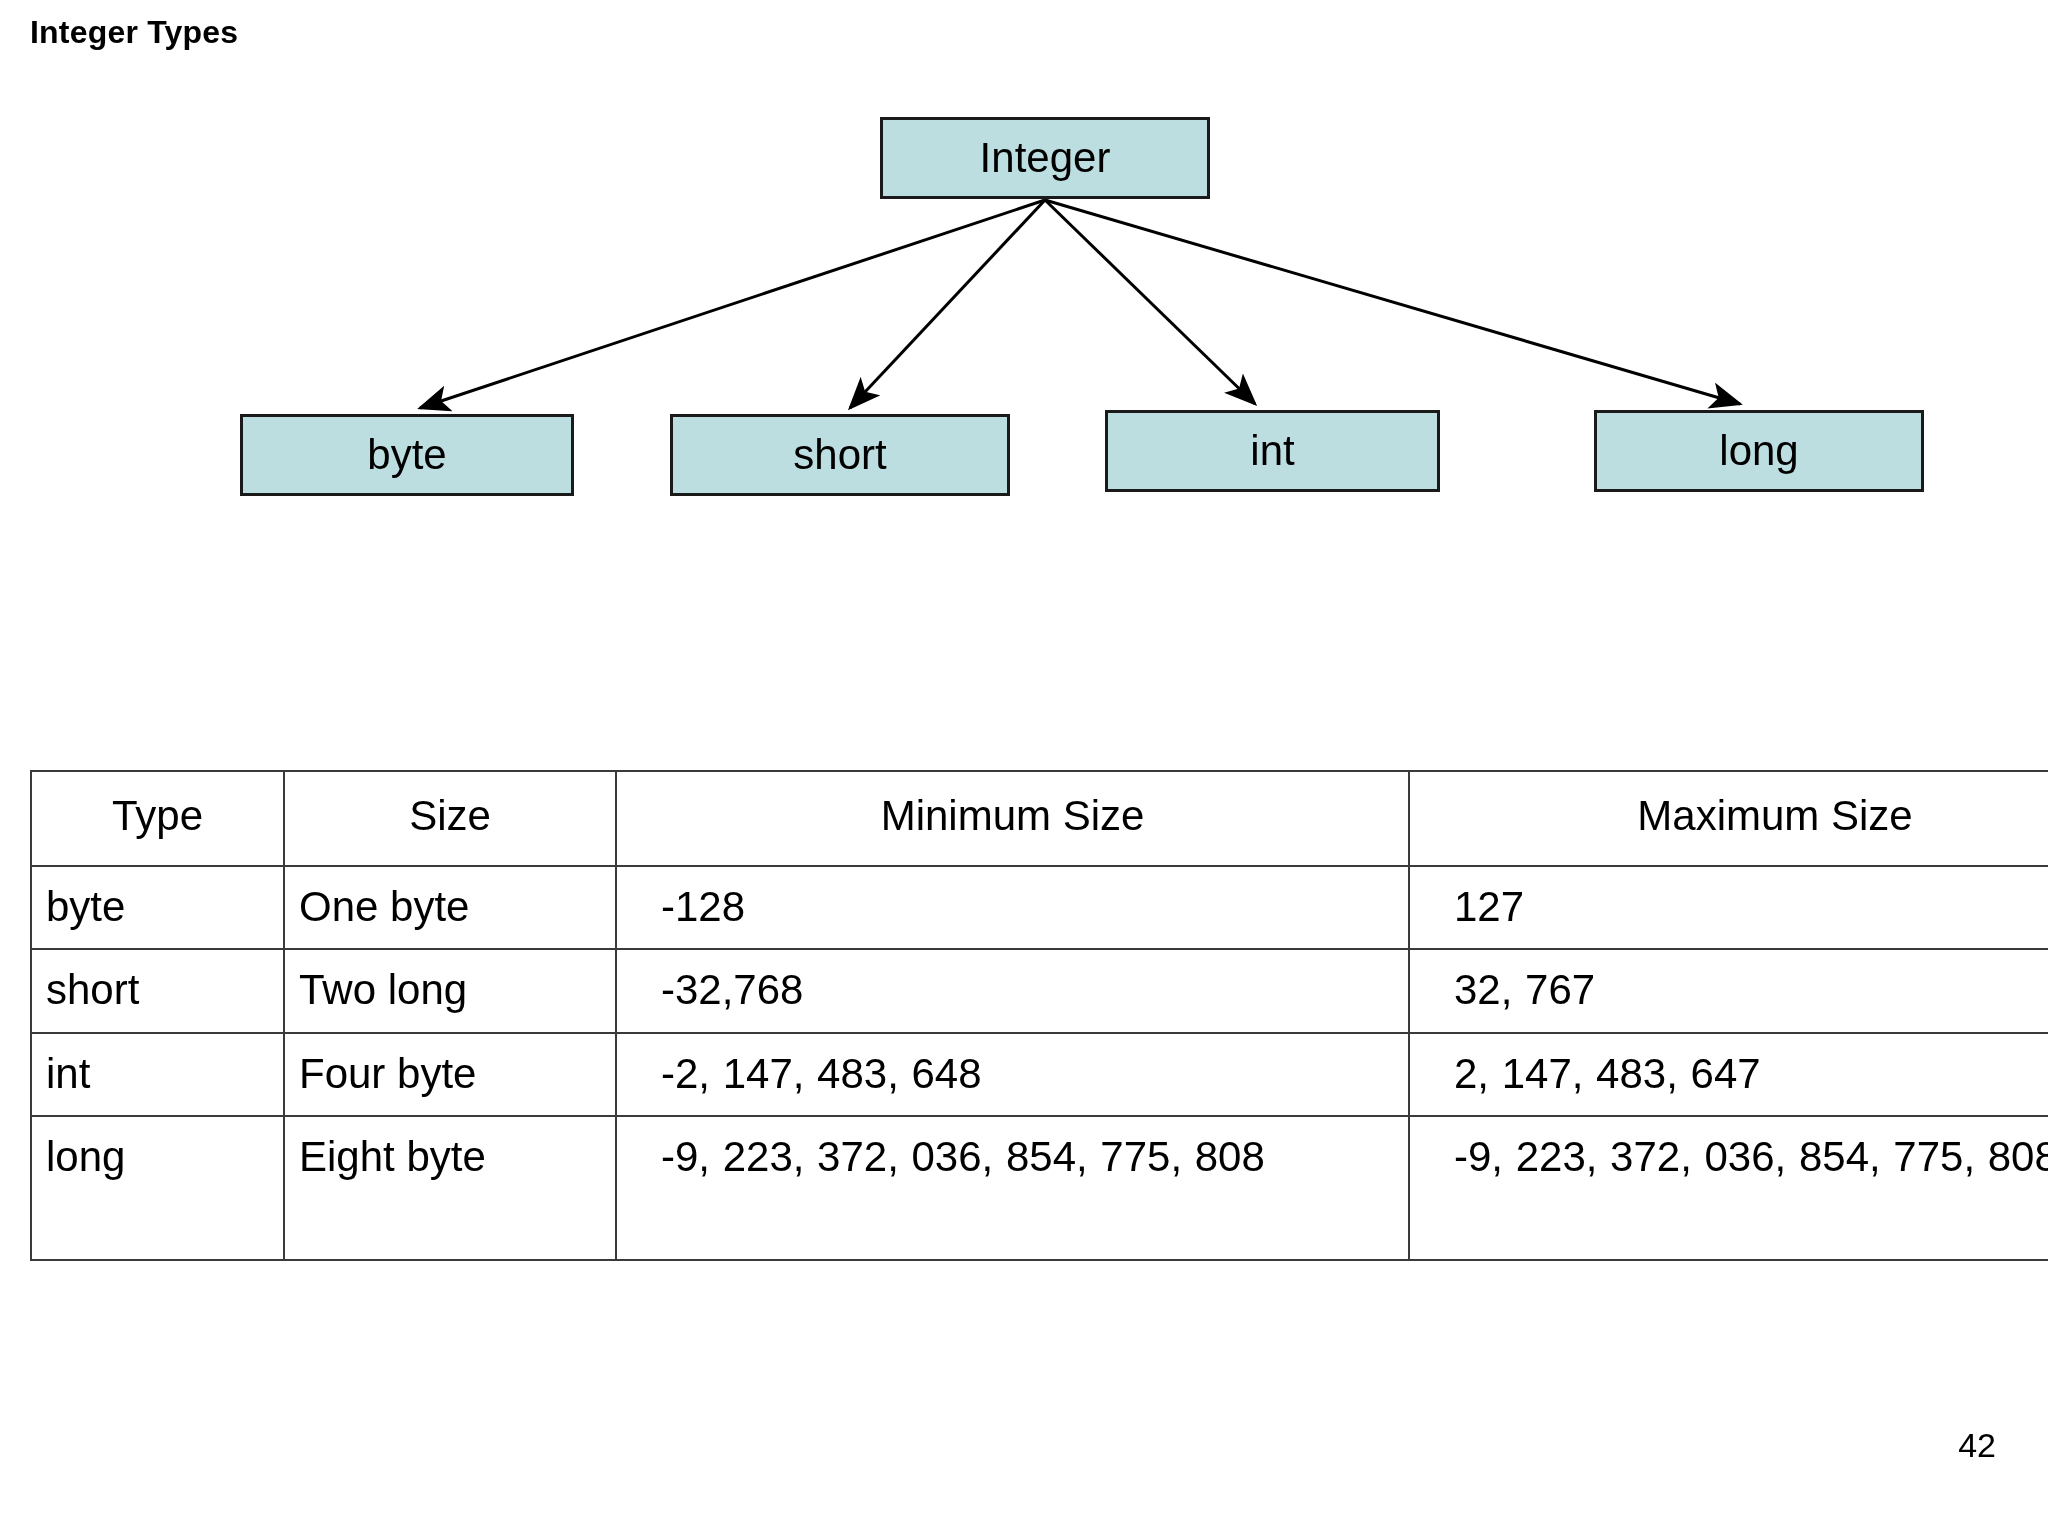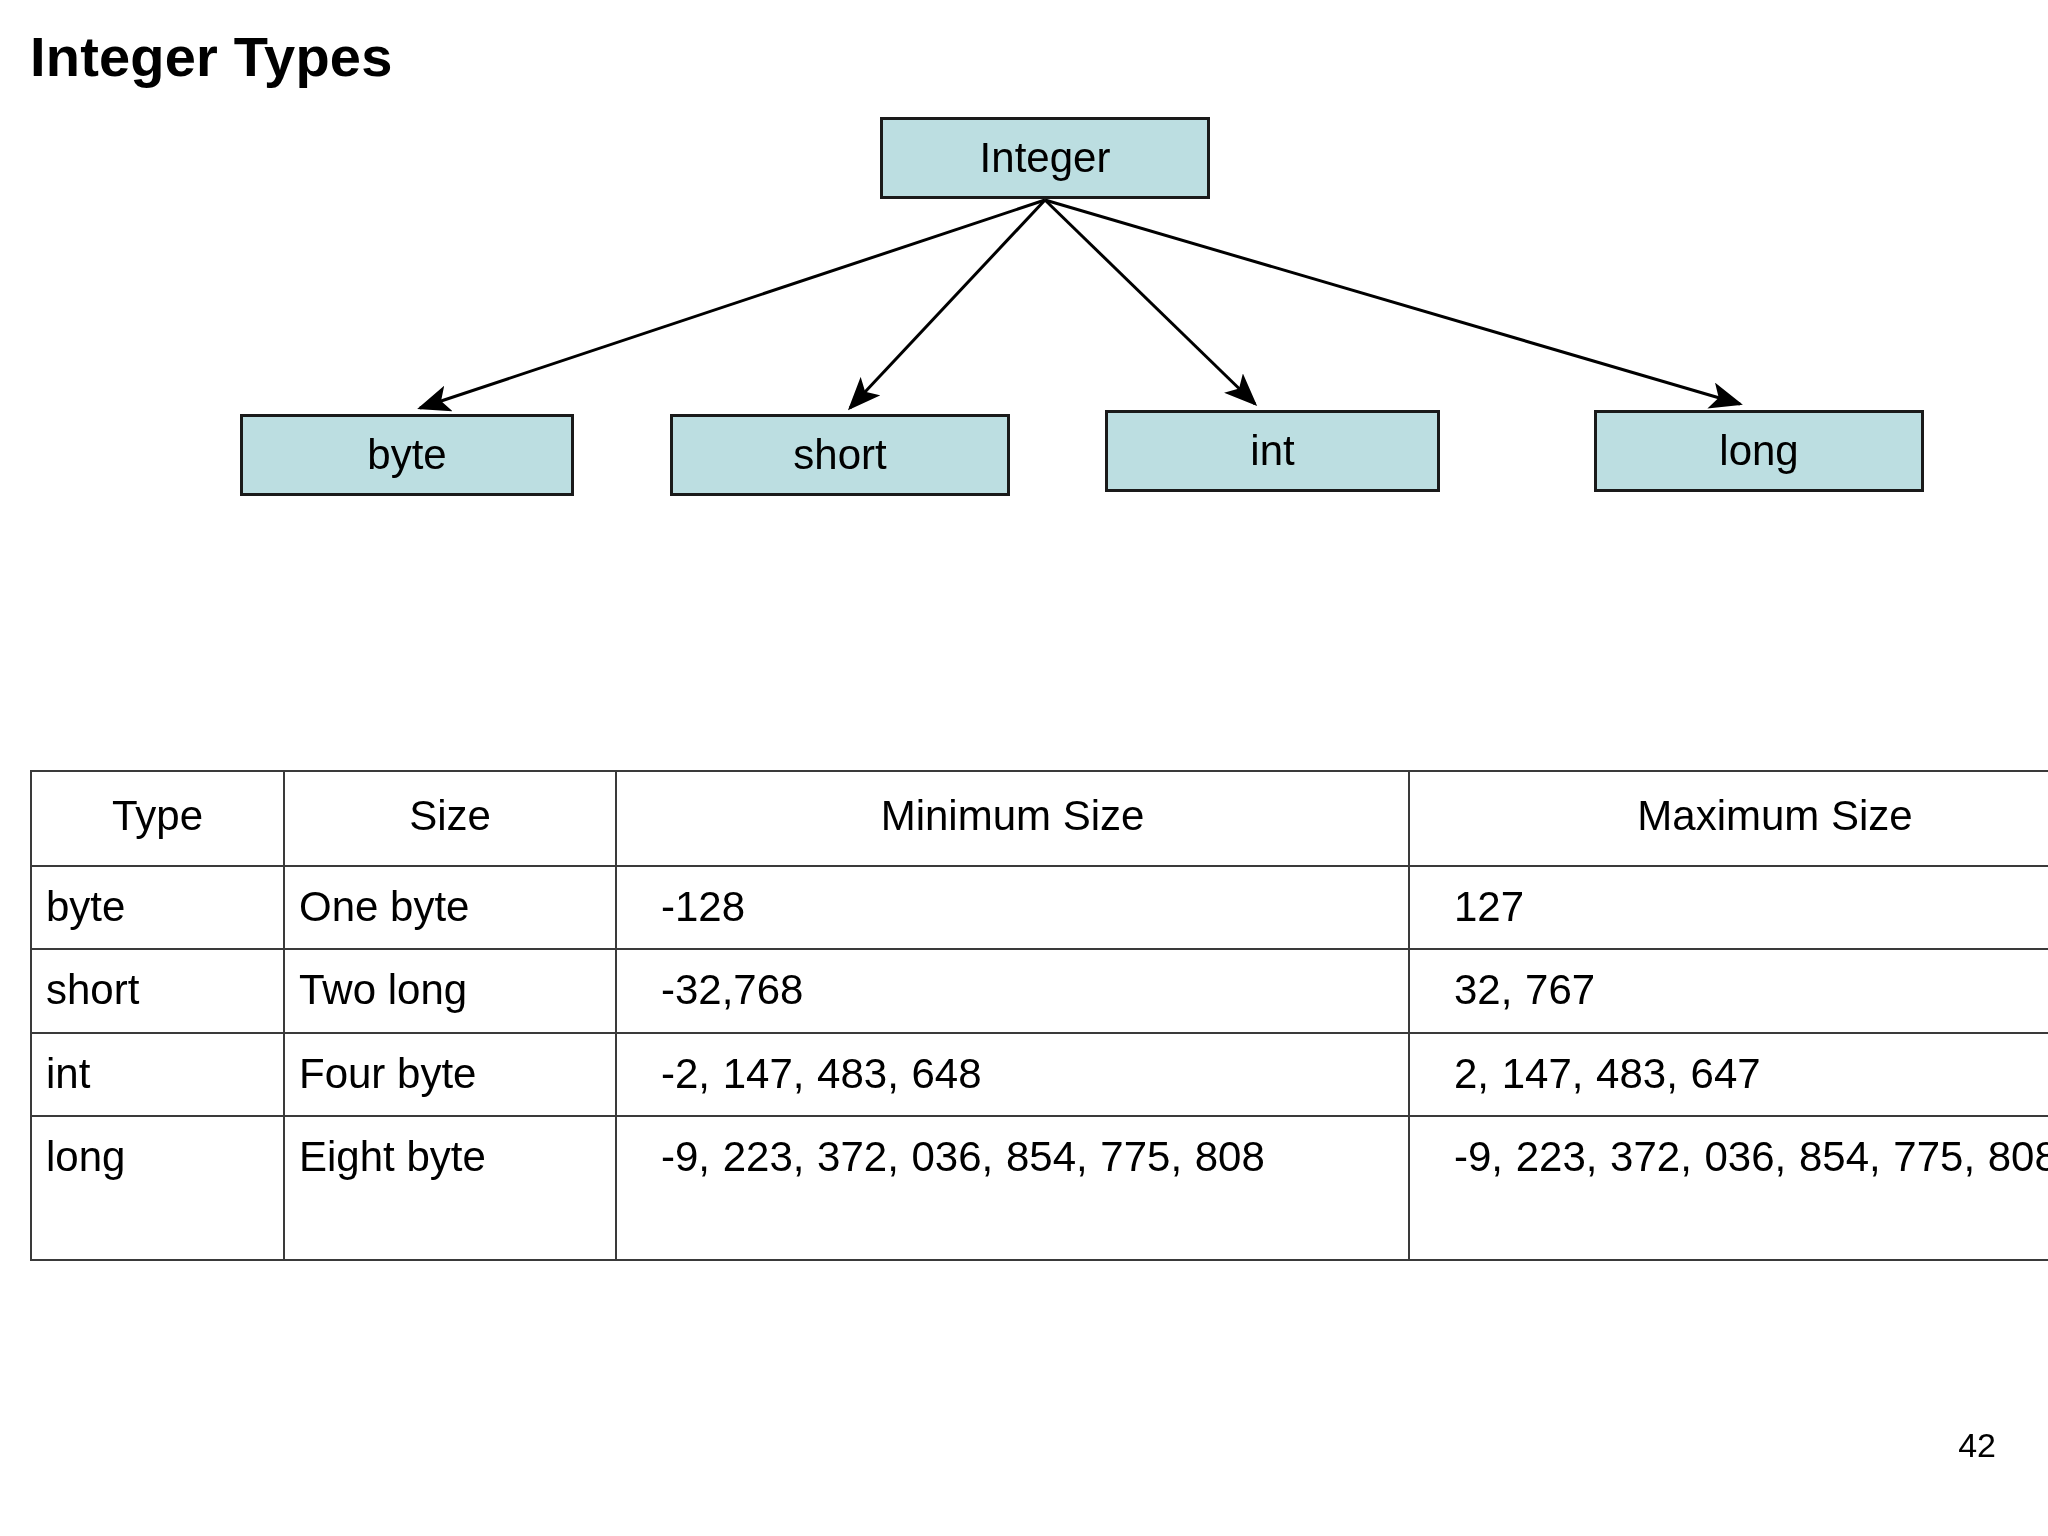--- a/index.html
+++ b/index.html
@@ -15,25 +15,24 @@
     overflow: hidden;
     font-family: "Liberation Sans", sans-serif;
     color: #000000;
   }
 
   
   #slide-title {
     position: absolute;
     left: 30px;
     top: 14px;
-    font-size: 56px;
+    font-size: 32px;
     font-weight: bold;
     letter-spacing: 0.2px;
     white-space: nowrap;
-    margin-top: 10px;
   }
 
   
   #diagram {
     position: absolute;
     left: 0;
     top: 100px;
     width: 2048px;
     height: 420px;
   }

